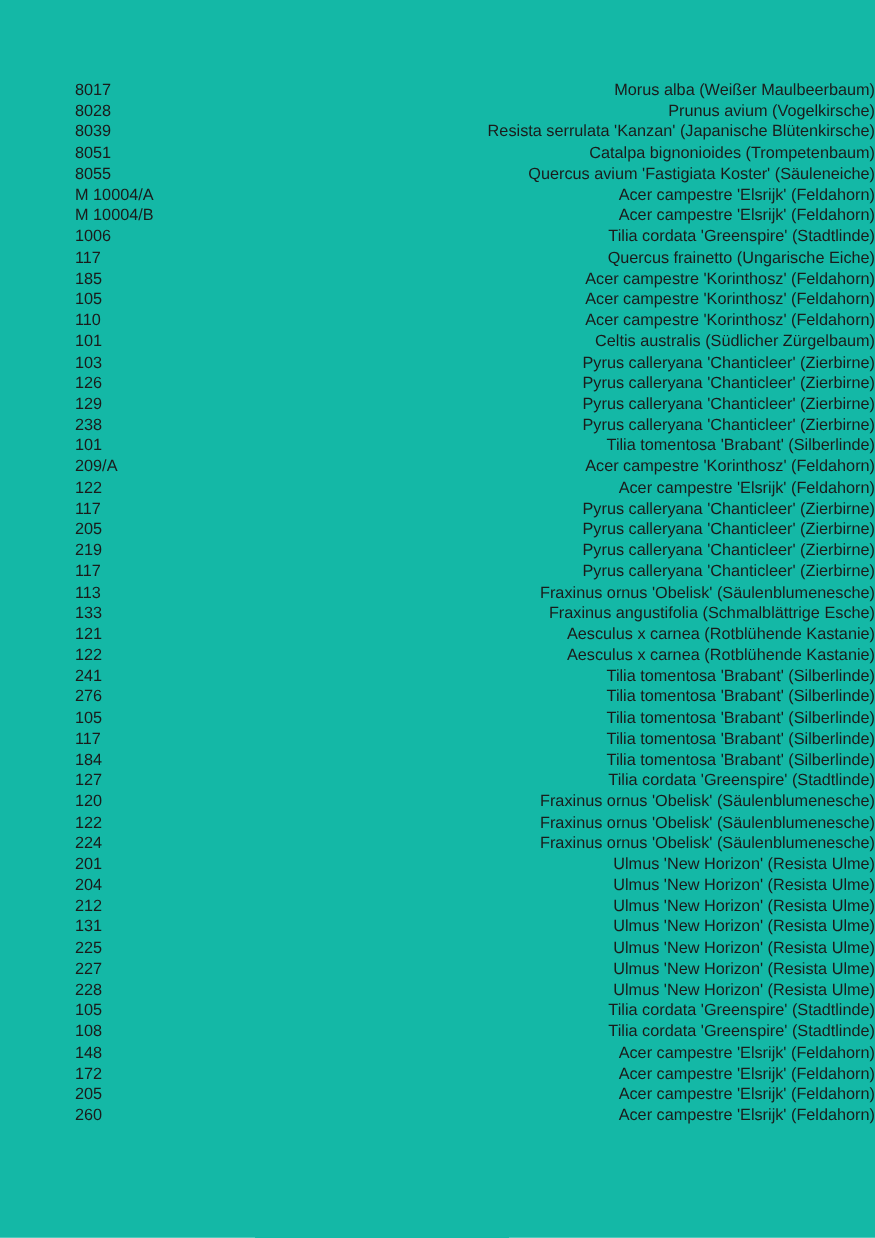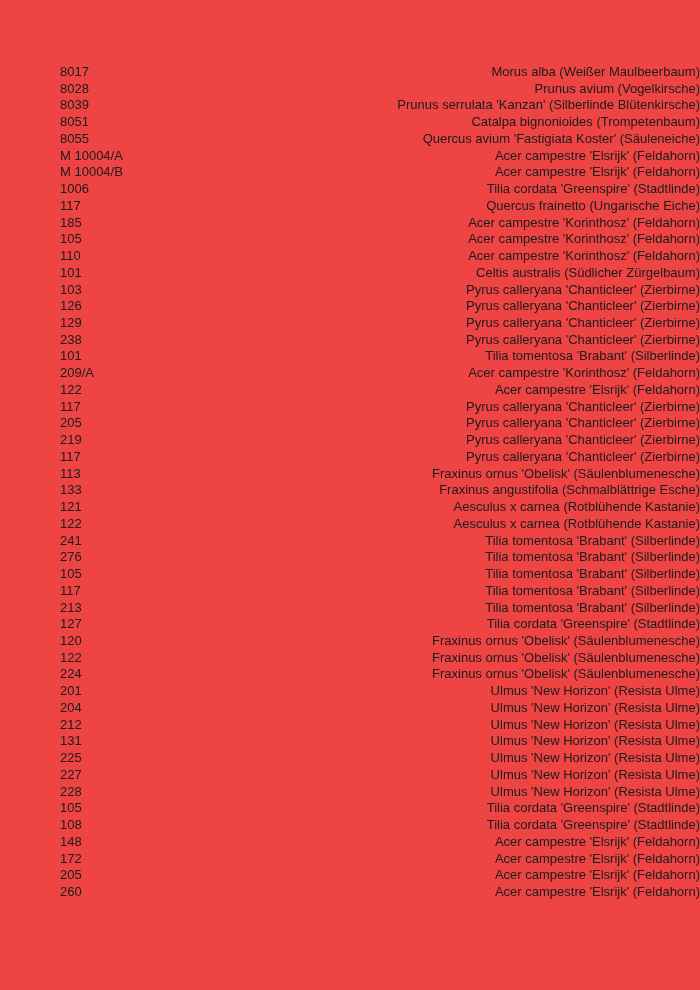--- a/index.html
+++ b/index.html
@@ -12,21 +12,21 @@
     background: #ffffff;
     font-family: "Liberation Sans", "DejaVu Sans", sans-serif;
     overflow: hidden;
   }
   .page {
     position: absolute;
     top: 0;
     left: 0;
     width: 700px;
     height: 990px;
-    background: #ef4444;
+    background: #14b8a6;
     overflow: hidden;
   }
   .tree-list {
     position: absolute;
     top: 64px;
     left: 60px;
     right: 0;
   }
   .row {
     display: flex;
@@ -56,21 +56,21 @@
     <span class="cell-name">Morus alba (Weißer Maulbeerbaum)</span>
   </div>
 
   <div class="row">
     <span class="cell-id">8028</span>
     <span class="cell-name">Prunus avium (Vogelkirsche)</span>
   </div>
 
   <div class="row">
     <span class="cell-id">8039</span>
-    <span class="cell-name">Prunus serrulata 'Kanzan' (Silberlinde Blütenkirsche)</span>
+    <span class="cell-name">Resista serrulata 'Kanzan' (Japanische Blütenkirsche)</span>
   </div>
 
   <div class="row">
     <span class="cell-id">8051</span>
     <span class="cell-name">Catalpa bignonioides (Trompetenbaum)</span>
   </div>
 
   <div class="row">
     <span class="cell-id">8055</span>
     <span class="cell-name">Quercus avium 'Fastigiata Koster' (Säuleneiche)</span>
@@ -205,21 +205,21 @@
     <span class="cell-id">105</span>
     <span class="cell-name">Tilia tomentosa 'Brabant' (Silberlinde)</span>
   </div>
 
   <div class="row">
     <span class="cell-id">117</span>
     <span class="cell-name">Tilia tomentosa 'Brabant' (Silberlinde)</span>
   </div>
 
   <div class="row">
-    <span class="cell-id">213</span>
+    <span class="cell-id">184</span>
     <span class="cell-name">Tilia tomentosa 'Brabant' (Silberlinde)</span>
   </div>
 
   <div class="row">
     <span class="cell-id">127</span>
     <span class="cell-name">Tilia cordata 'Greenspire' (Stadtlinde)</span>
   </div>
 
   <div class="row">
     <span class="cell-id">120</span>

